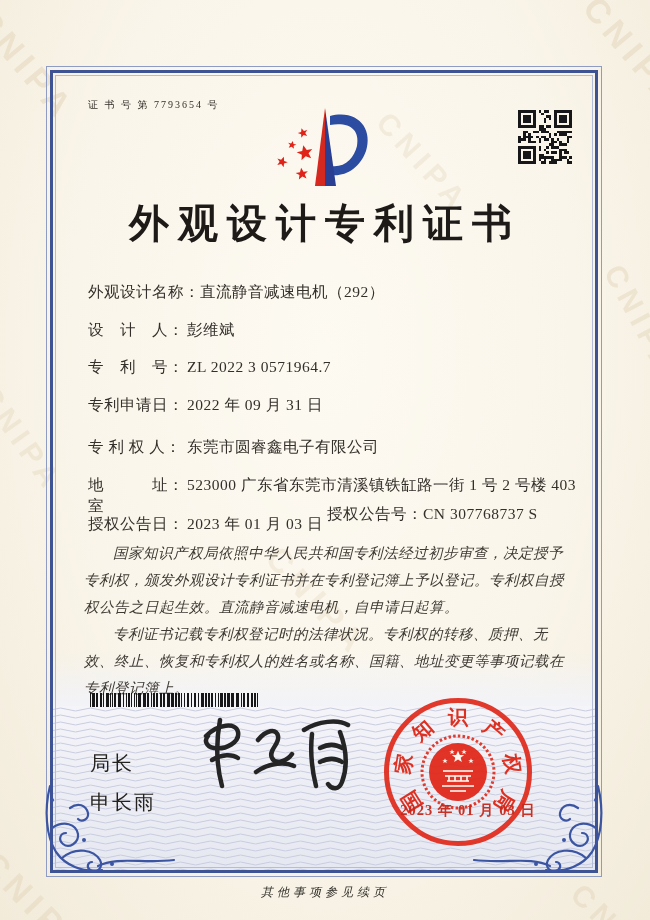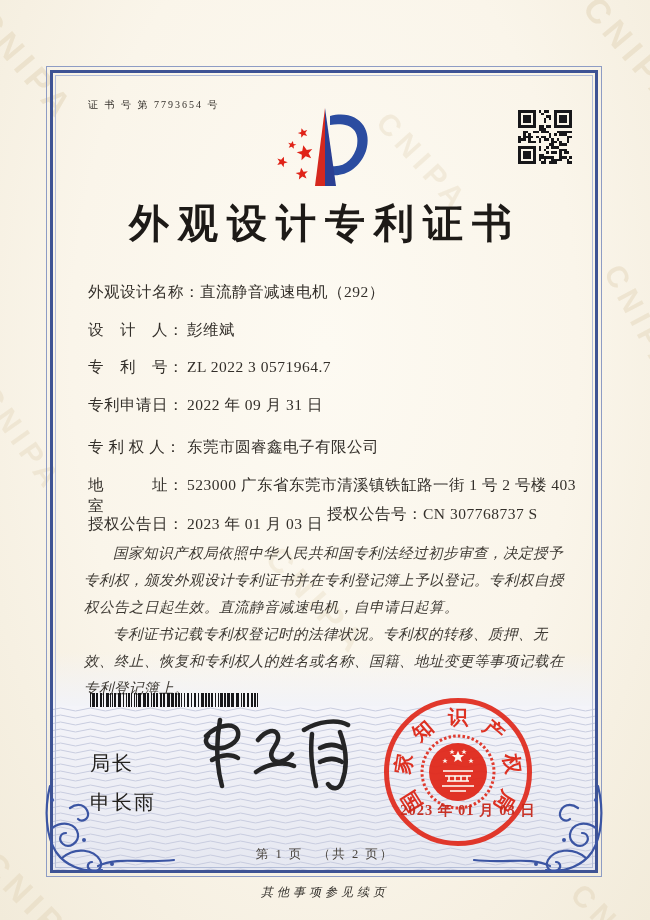--- a/index.html
+++ b/index.html
@@ -389,15 +389,14 @@
         <span class="seal-char" style="transform: rotate(-81.3333deg) translateY(-55px);">家</span>
         <span class="seal-char" style="transform: rotate(-40.6667deg) translateY(-55px);">知</span>
         <span class="seal-char" style="transform: rotate(0deg) translateY(-55px);">识</span>
         <span class="seal-char" style="transform: rotate(40.6667deg) translateY(-55px);">产</span>
         <span class="seal-char" style="transform: rotate(81.3333deg) translateY(-55px);">权</span>
         <span class="seal-char" style="transform: rotate(122deg) translateY(-55px);">局</span>
       </div>
   </div>
   <div class="seal-date">2023 年 01 月 03 日</div>
 
-  <div class="page-no">第 1 页　（共 2 页）</div>
   <div class="note">其他事项参见续页</div>
 </div>
 
 </body></html>

